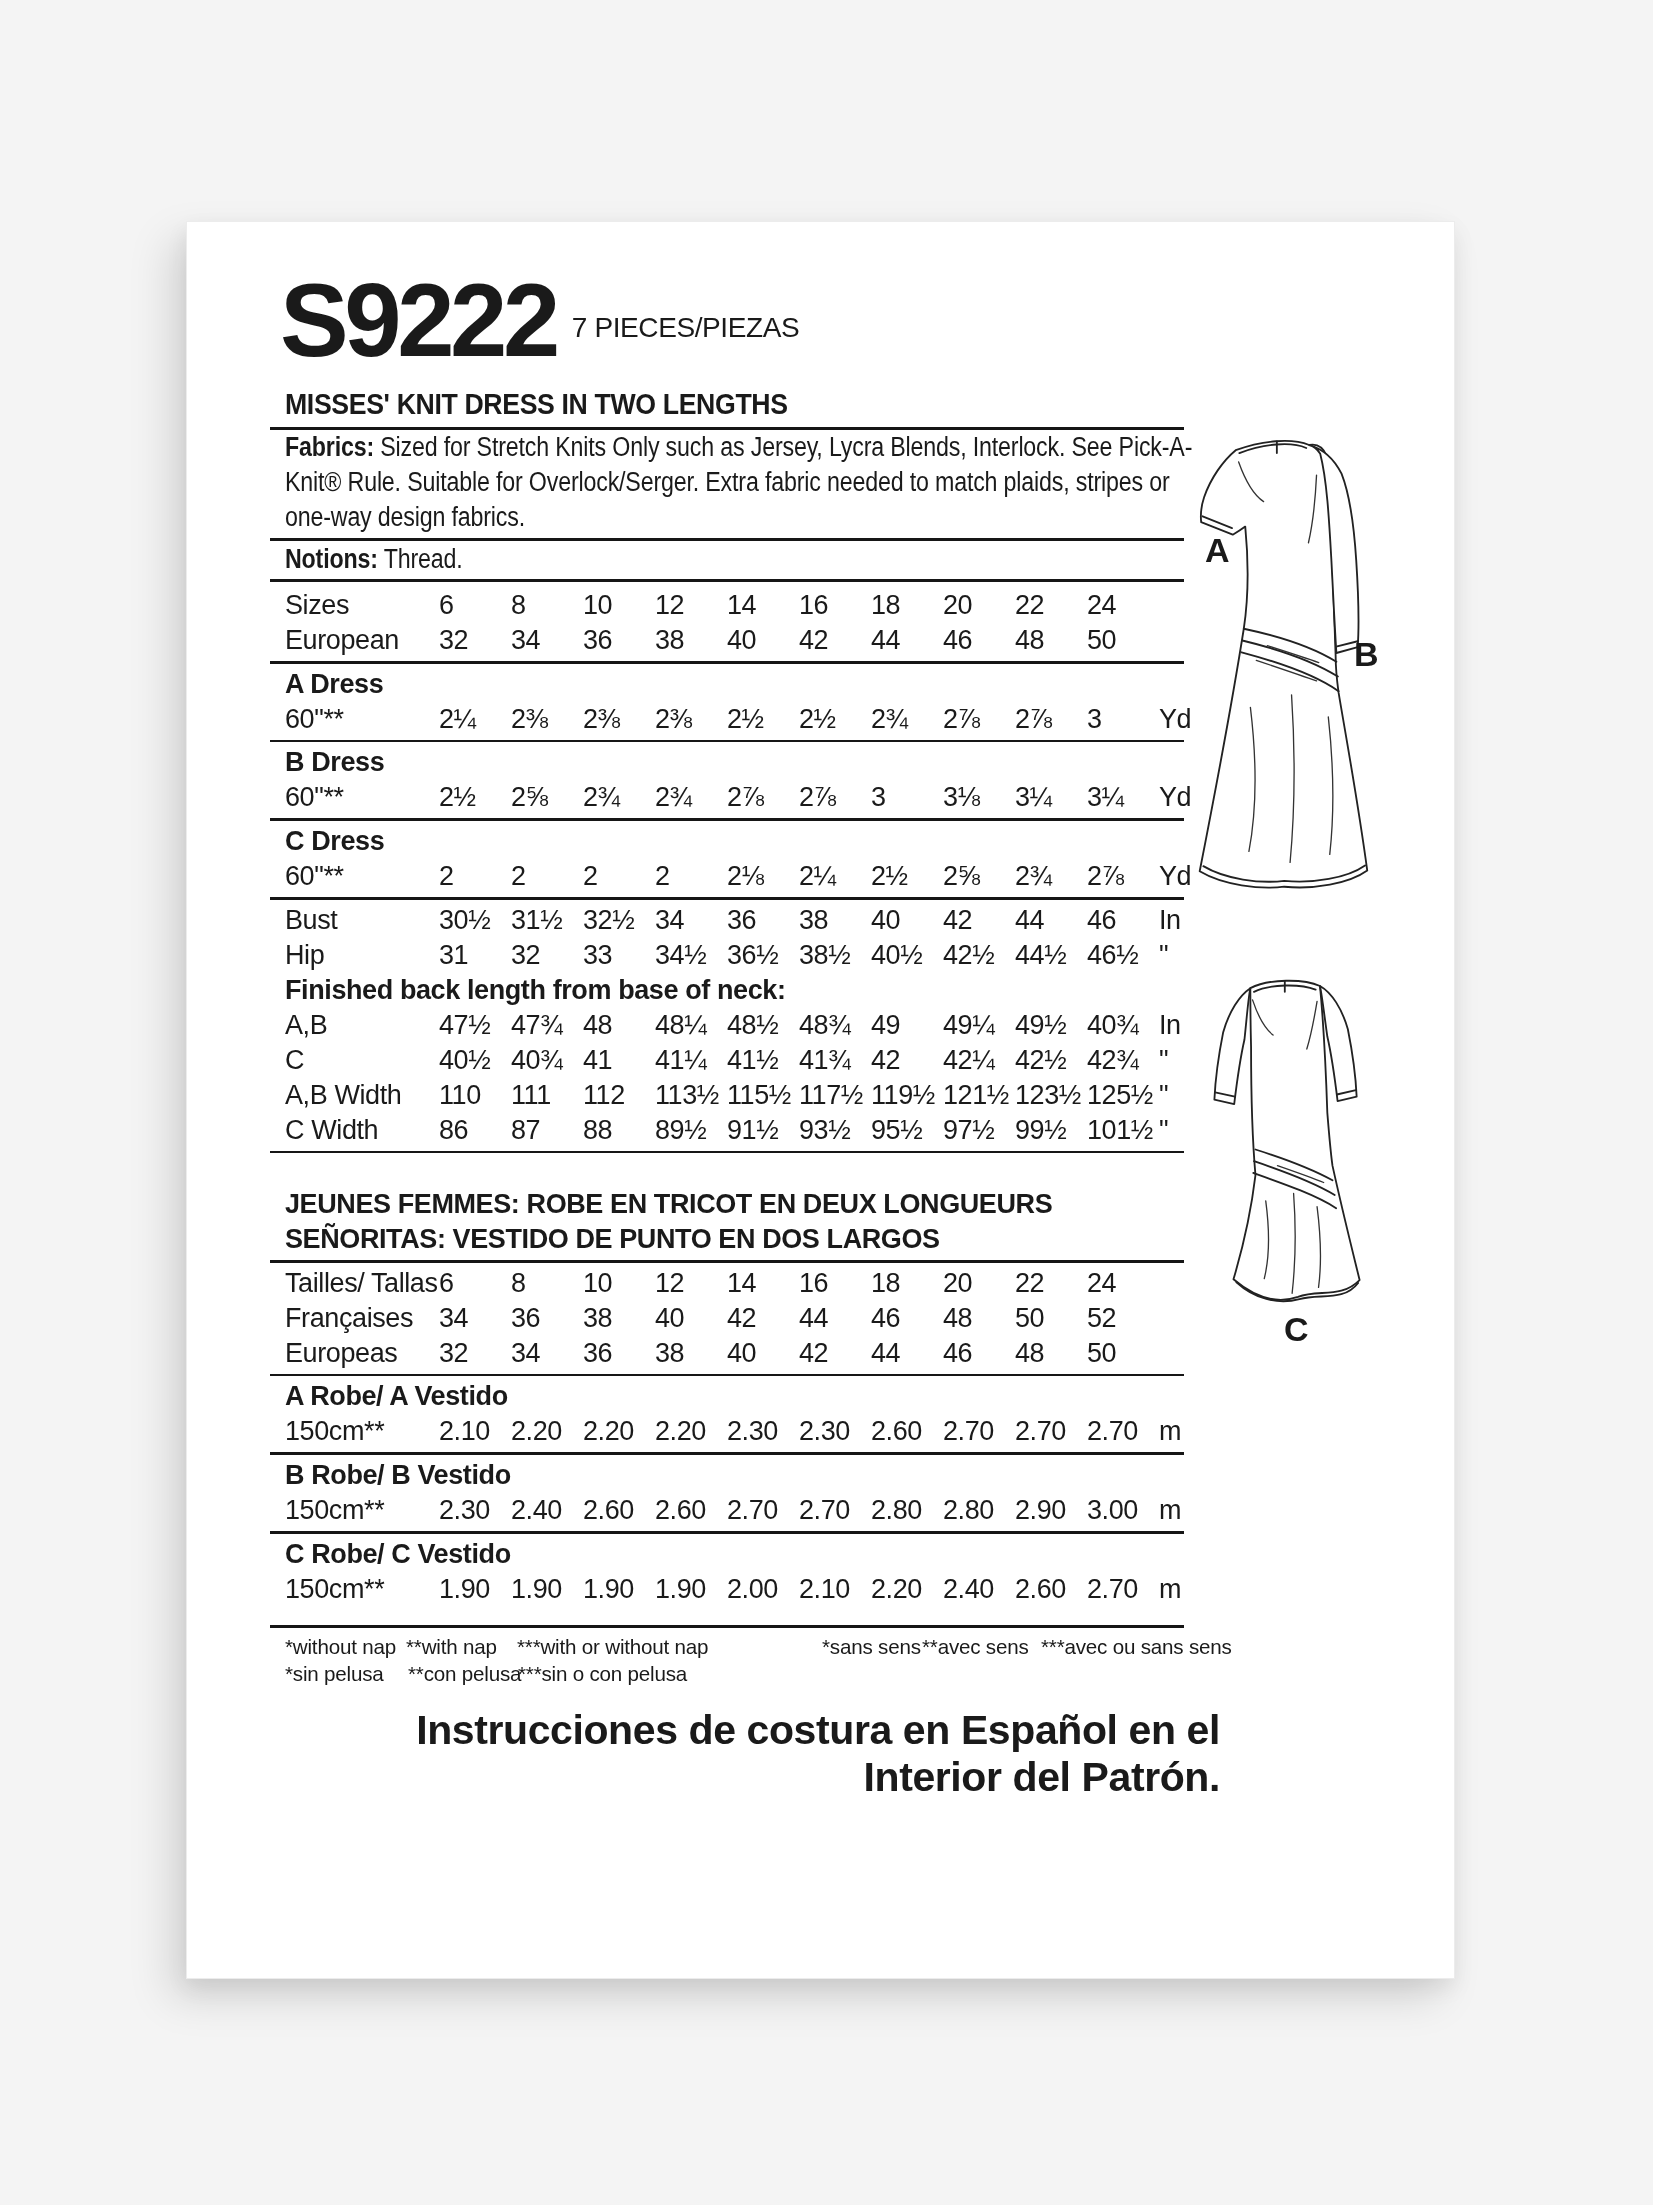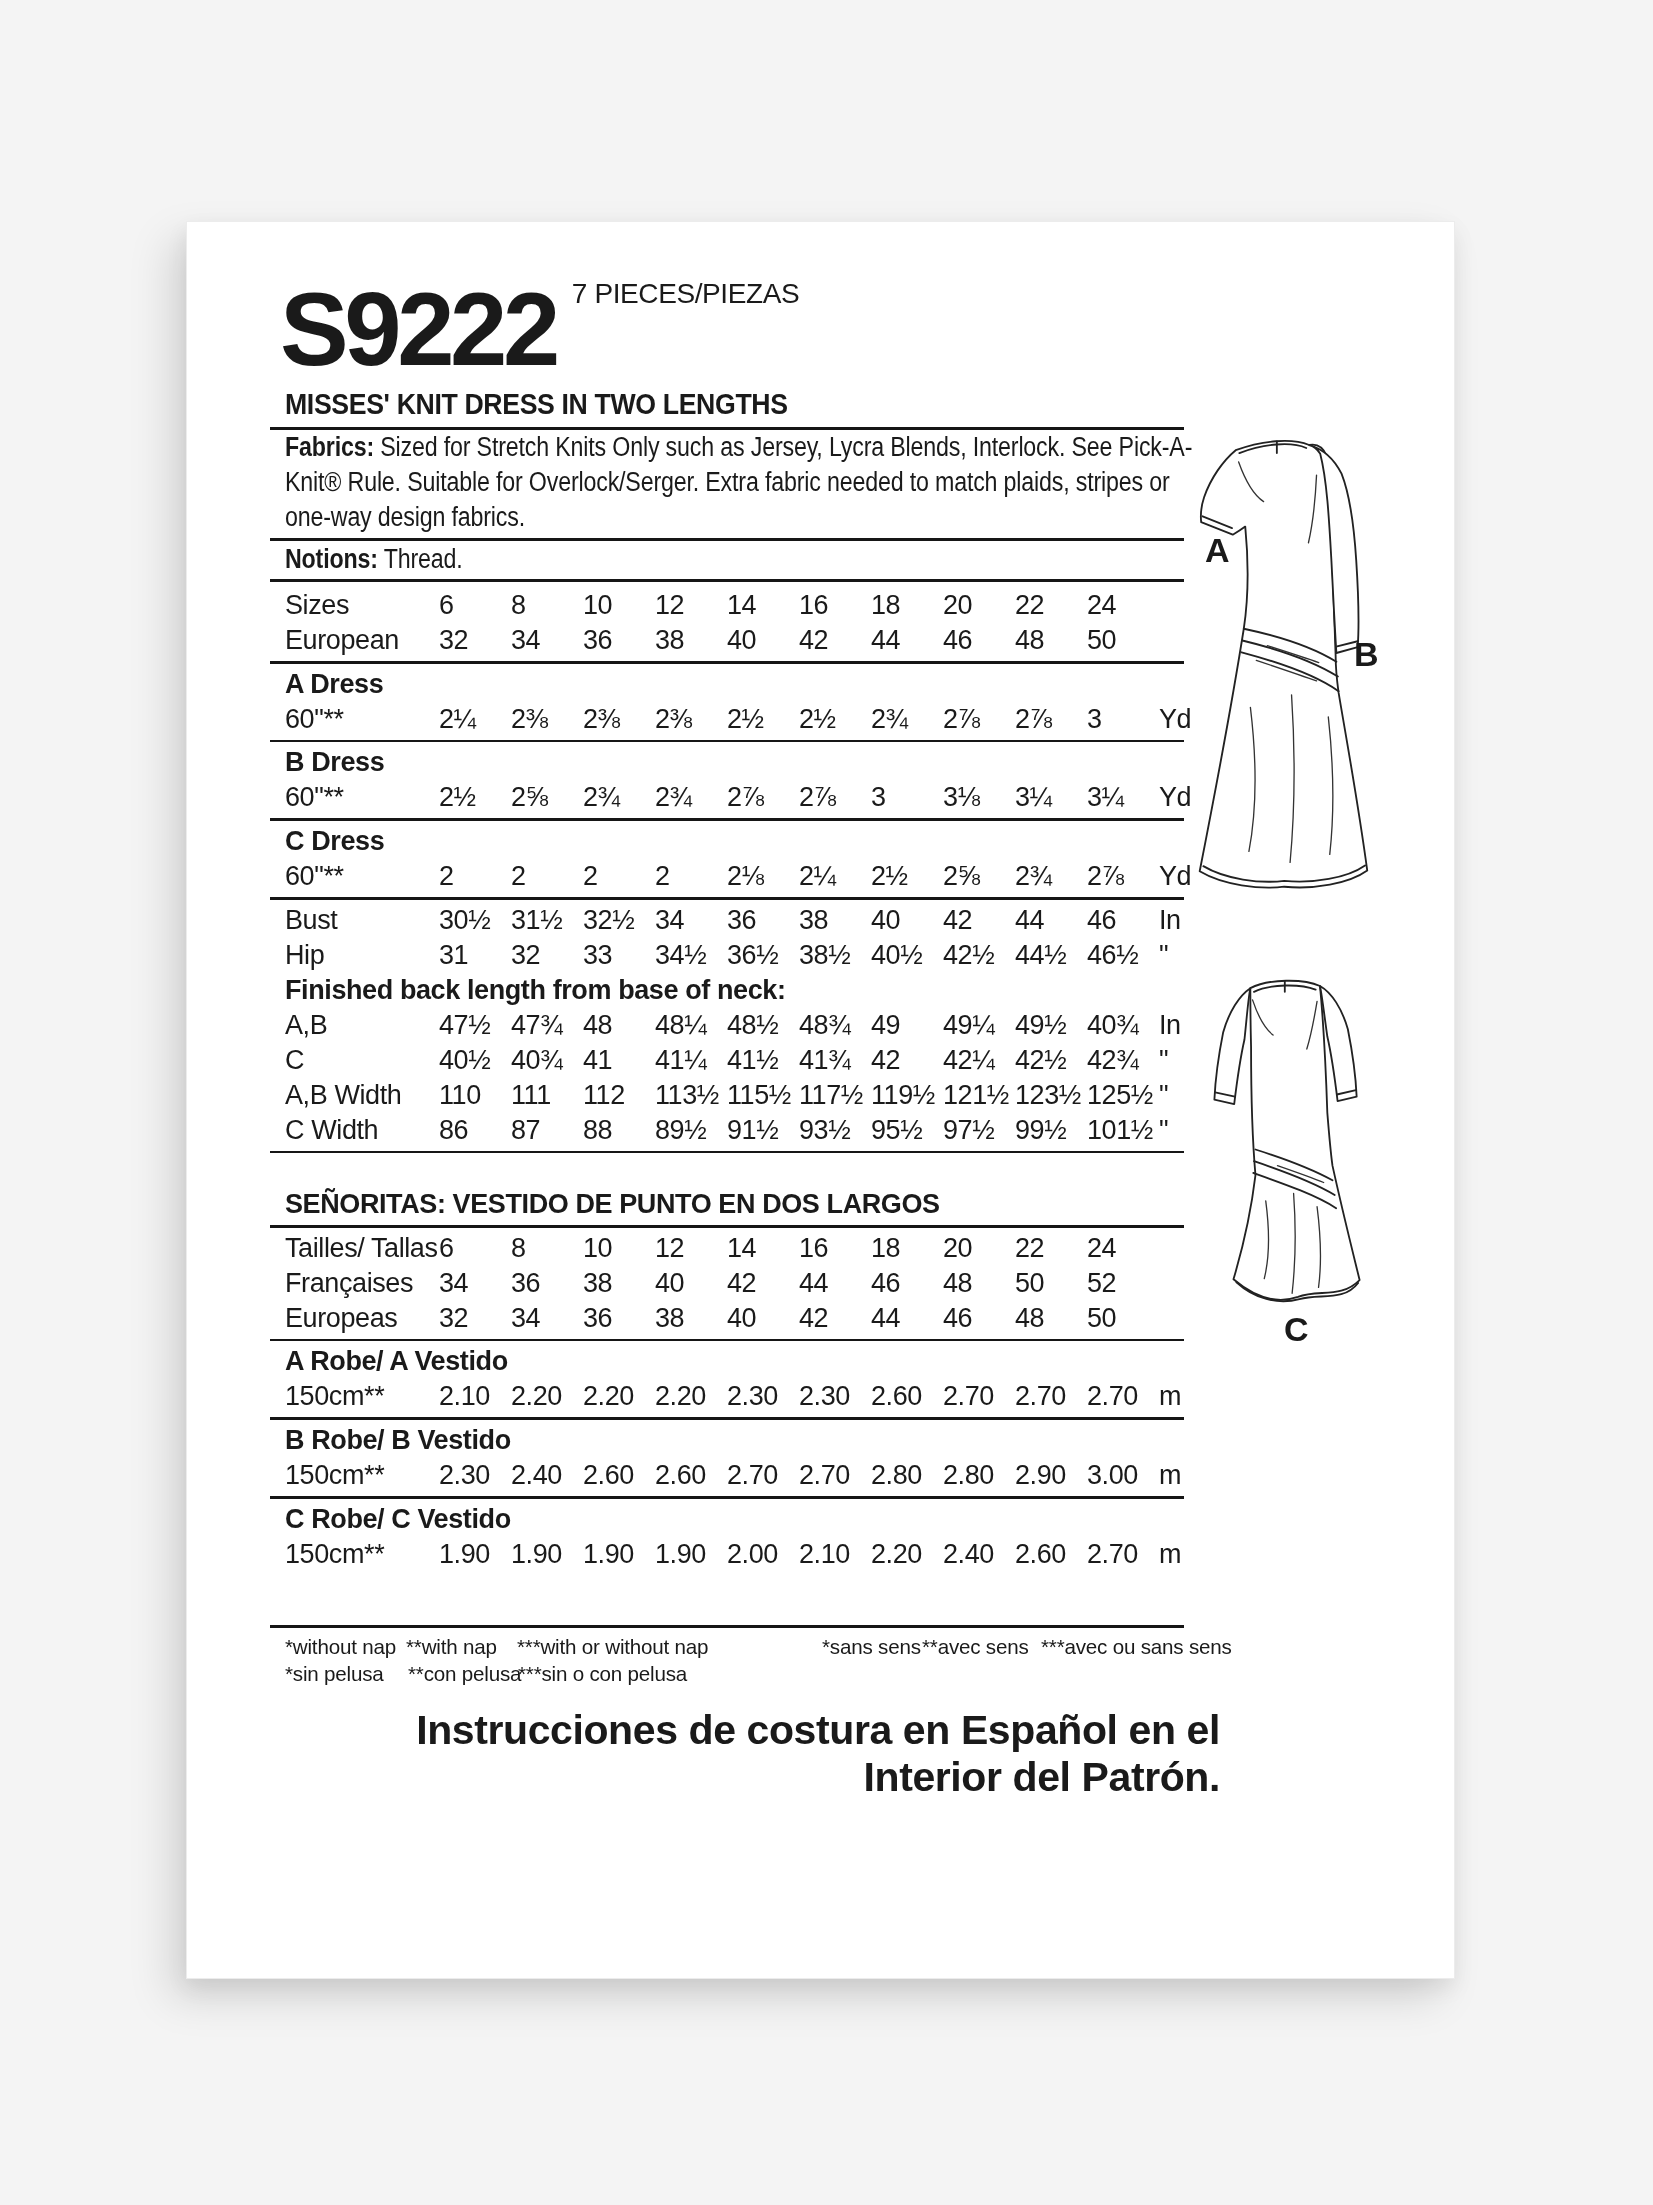--- a/index.html
+++ b/index.html
@@ -8,21 +8,21 @@
     background:#f4f4f4;
     font-family:"Liberation Sans",sans-serif;color:#1a1a1a;
   }
   .page{
     position:absolute;left:186px;top:221px;width:1269px;height:1758px;
     background:#fff;border:0.7px solid #ececec;box-sizing:border-box;
     box-shadow:-16px 19px 40px rgba(0,0,0,.13),0 8.8px 20.6px rgba(0,0,0,.07);
   }
   .abs{position:absolute}
   
-  .titlebar{left:93px;top:56px;display:flex;align-items:flex-start;white-space:nowrap}
+  .titlebar{left:93px;top:47px;display:flex;align-items:flex-end;white-space:nowrap}
   .pnum{font-size:103px;font-weight:bold;letter-spacing:-4.4px;line-height:1}
   .pieces{font-size:28px;letter-spacing:-0.4px;margin-left:16px;margin-bottom:28px}
   .h-en{left:98px;top:165px;font-size:29px;font-weight:bold;line-height:34px;
         letter-spacing:-0.4px;transform:scaleX(.92);transform-origin:left top;white-space:nowrap}
   .rule{position:absolute;left:83px;width:914px;height:2.9px;background:#161616}
   
   .para{left:98px;width:1088px;font-size:27px;line-height:35px;letter-spacing:-0.2px;
         transform:scaleX(.86);transform-origin:left top}
   .para b{letter-spacing:-0.2px}
   
@@ -236,20 +236,23 @@
         <span class="val">95½</span>
         <span class="val">97½</span>
         <span class="val">99½</span>
         <span class="val">101½</span>
         <span class="val unit">"</span>
       </div>
       <div class="trule"></div>
     </div>
 
   <div class="tbl" style="top:965px">
+      <div class="trow">
+        <span class="full">JEUNES FEMMES: ROBE EN TRICOT EN DEUX LONGUEURS</span>
+      </div>
       <div class="trow">
         <span class="full">SEÑORITAS: VESTIDO DE PUNTO EN DOS LARGOS</span>
       </div>
       <div class="trule"></div>
       <div class="trow">
         <span class="lbl b">Tailles/ Tallas</span>
         <span class="val">6</span>
         <span class="val">8</span>
         <span class="val">10</span>
         <span class="val">12</span>

